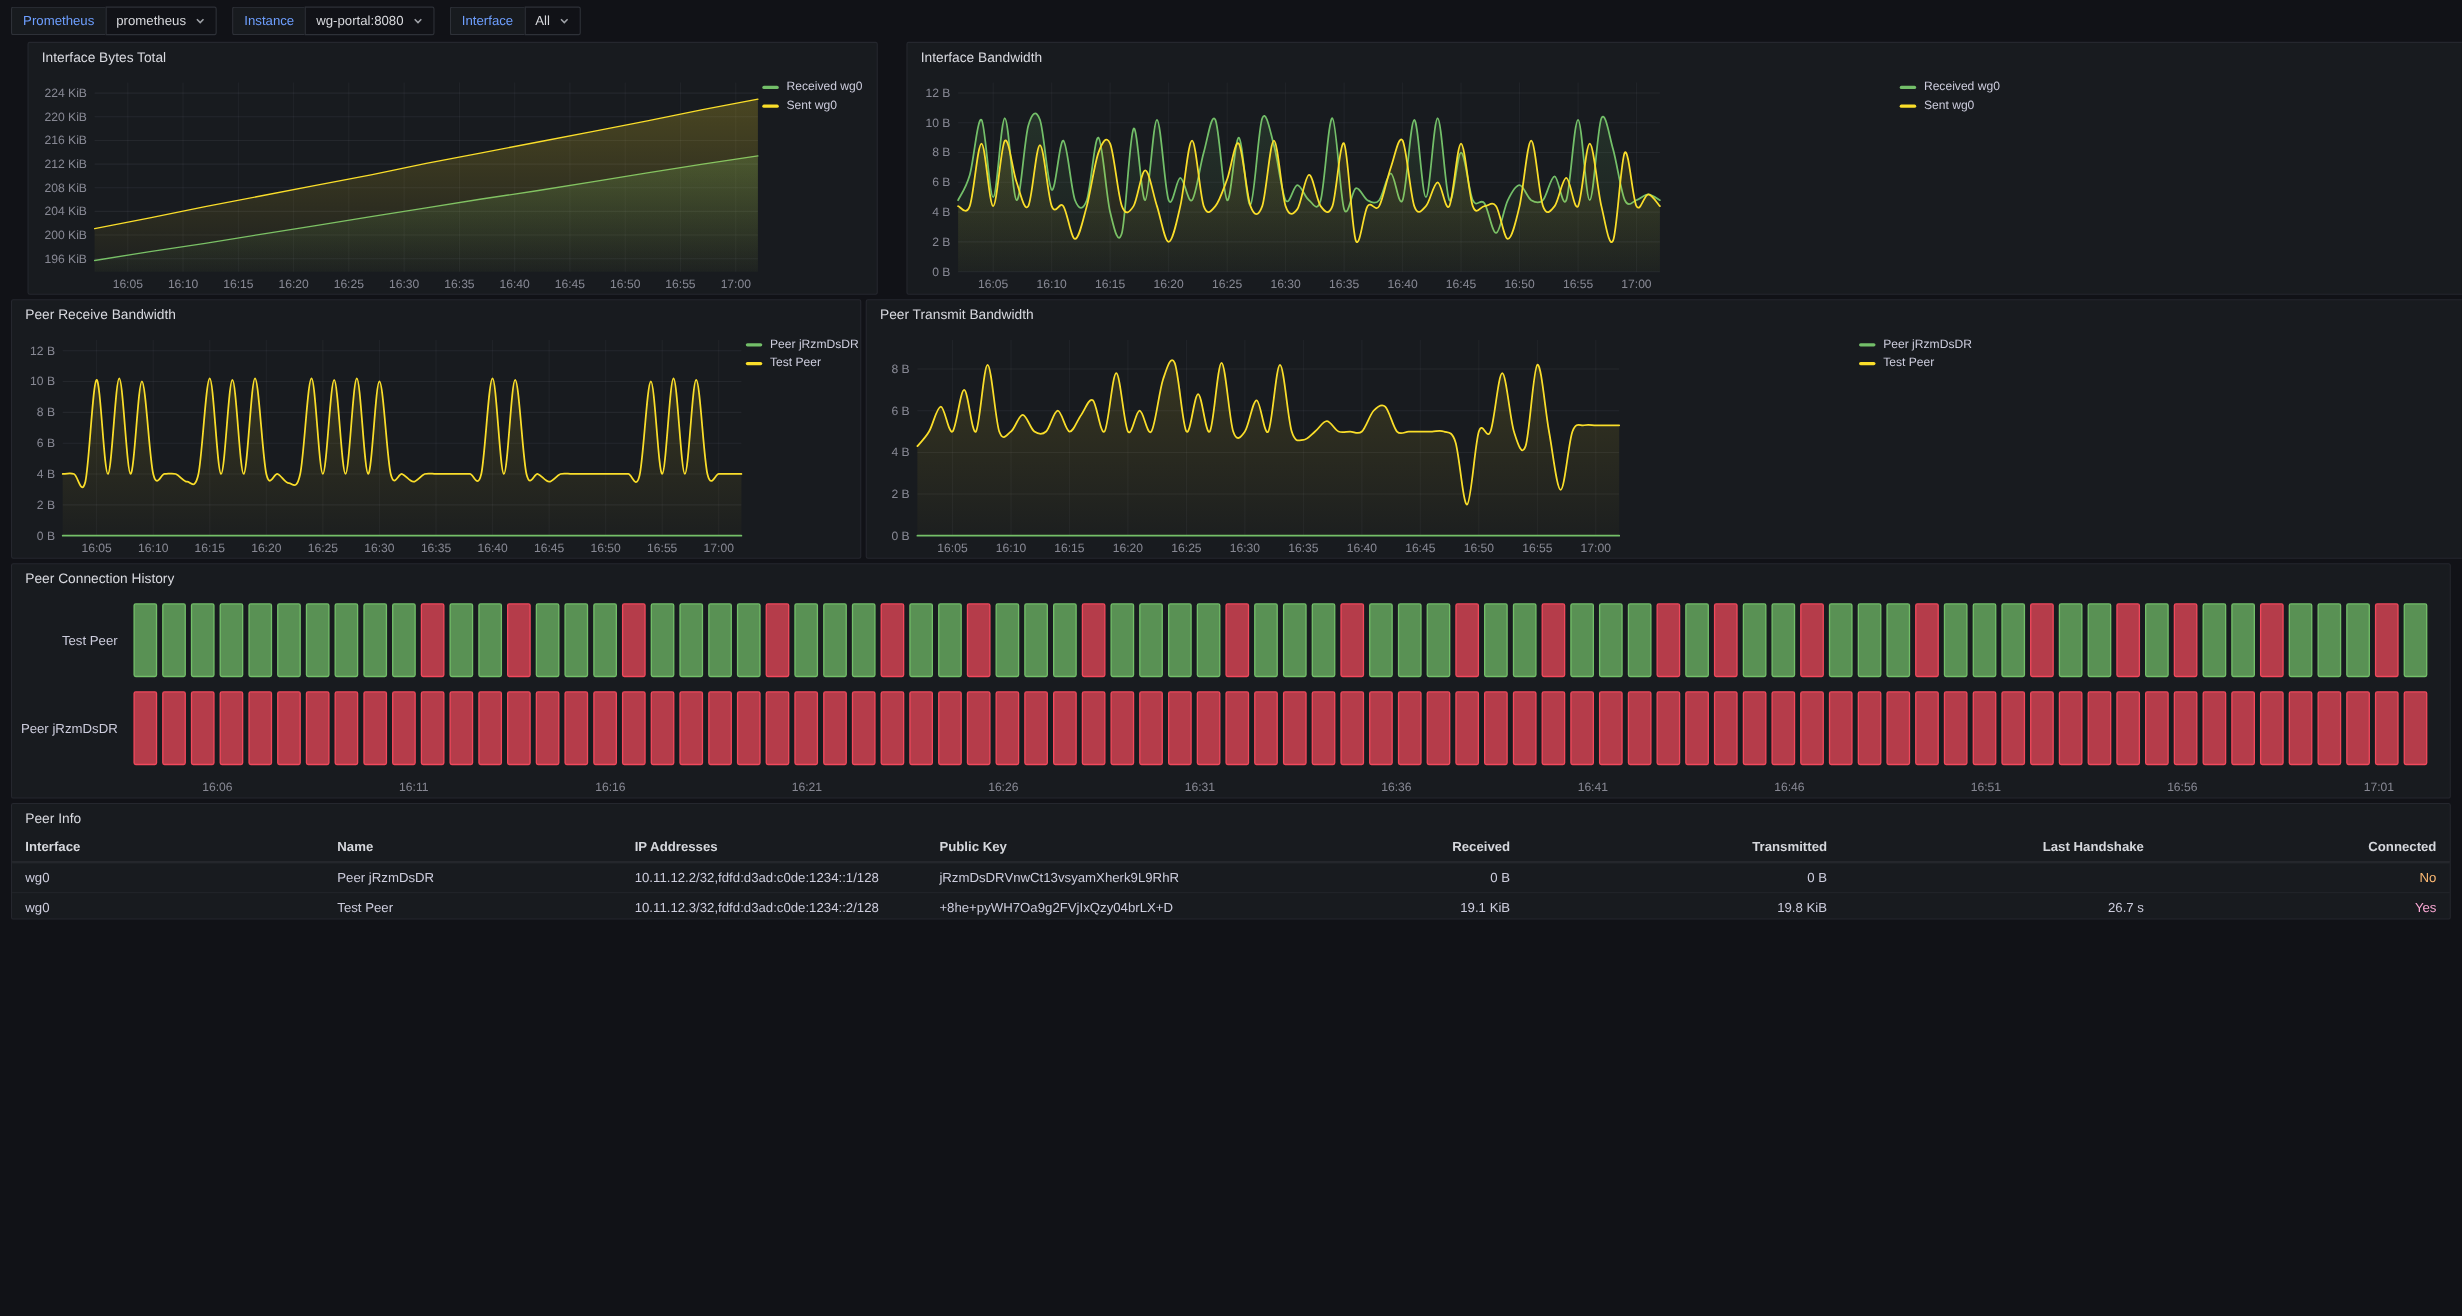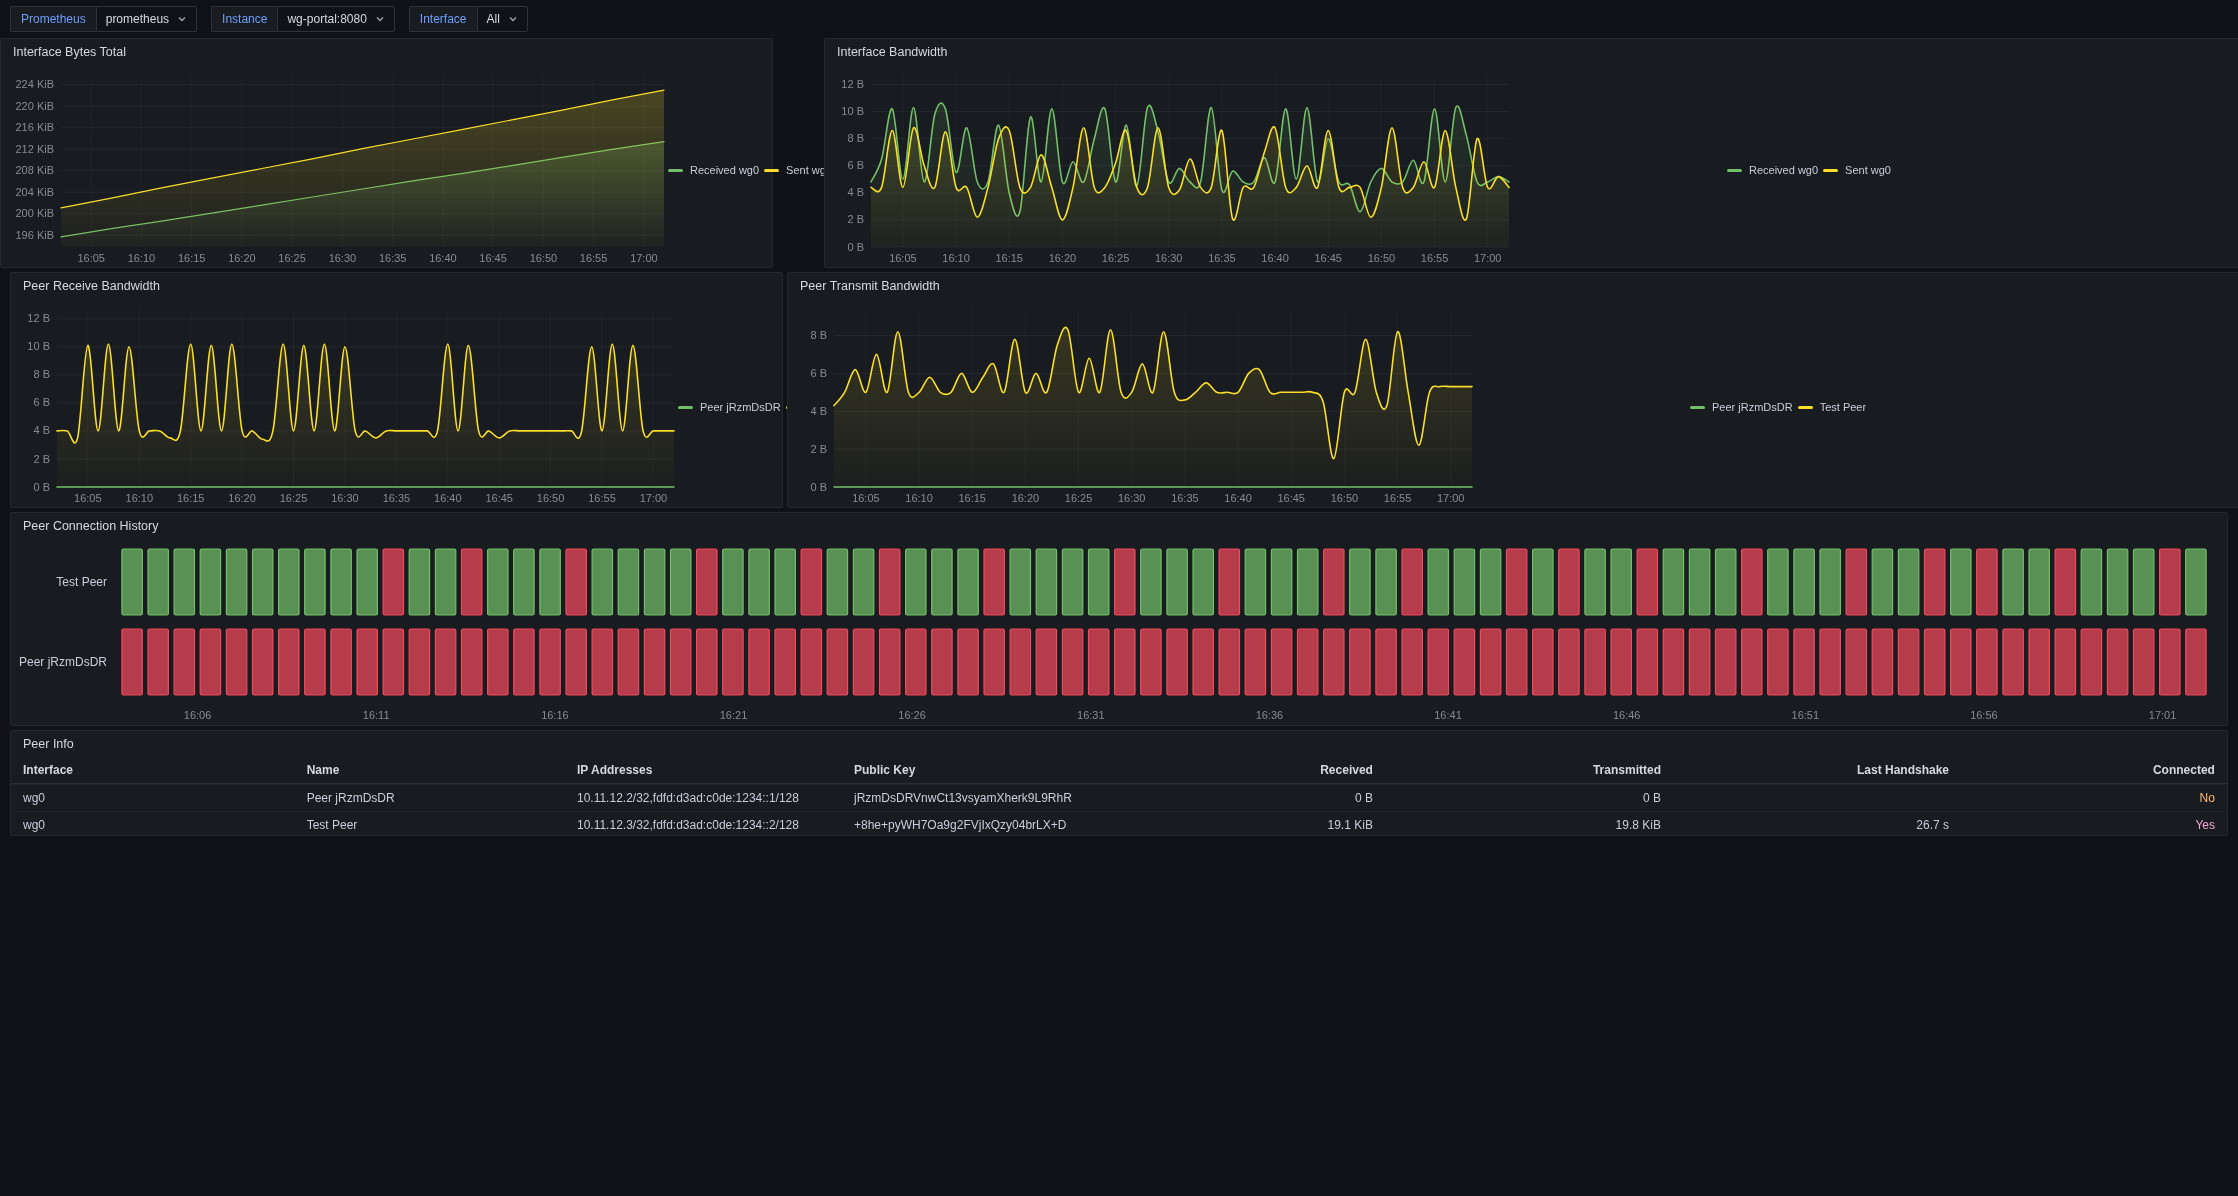--- a/index.html
+++ b/index.html
@@ -24,21 +24,21 @@
   
   .panel{position:absolute;background:#181b1f;border:1px solid #25272e;border-radius:2px}
   .panel-title{
     height:26px;display:flex;align-items:center;padding:0 12px;
     font-size:12.5px;font-weight:500;color:#d8d9df;white-space:nowrap;cursor:pointer
   }
   .panel-body{display:flex;height:calc(100% - 26px);padding:0 8px}
   .chart{height:100%;flex:1 1 auto;position:relative}
   .panel-wide .chart{flex:0 0 680px;width:680px}
   .panel-wide .legend{margin-left:214px}
-  .legend{padding-top:8px;display:flex;flex-direction:row;gap:5px;flex:0 0 auto;width:96px}
+  .legend{padding-top:8px;display:flex;flex-direction:column;gap:5px;flex:0 0 auto;width:96px}
   .legend-item{display:flex;align-items:center;gap:7px;font-size:11px;color:#ccccdc;white-space:nowrap;cursor:pointer}
   .legend-swatch{width:15px;height:3px;border-radius:2px;display:inline-block;flex:0 0 auto}
   svg{display:block}
   svg text{font-family:"Liberation Sans","DejaVu Sans",sans-serif}
   .axis{fill:rgba(204,204,220,0.62);font-size:11px}
   .rowlab{fill:#ccccdc;font-size:12px}
   
   .full-body{display:block;height:calc(100% - 26px);padding:0 8px}
   .pi-body{display:block;height:calc(100% - 26px);padding:0}
   .pi-table{width:100%}
@@ -84,21 +84,21 @@
       <div class="var-label">Interface</div>
       <div class="var-value">
         <span>All</span>
         <svg class="chev" width="10" height="10" viewBox="0 0 10 10">
             <path d="M2 3.5 L5 6.5 L8 3.5" fill="none" stroke="#9fa2a8" stroke-width="1.4"></path>
           </svg>
       </div>
     </div>
   </div>
 
-  <section class="panel" style="left:0;top:38px;width:773px;height:230px">
+  <section class="panel" style="left:25px;top:38px;width:773px;height:230px">
     <header class="panel-title">Interface Bytes Total</header>
     <div class="panel-body">
       <div class="chart">
           <svg width="659" height="202">
             <defs>
               <linearGradient id="interface-bytes-total-grad-0" x1="0" y1="0" x2="0" y2="1">
                 <stop offset="0" stop-color="#73bf69" stop-opacity="0.22"></stop>
                 <stop offset="1" stop-color="#73bf69" stop-opacity="0.02"></stop>
               </linearGradient>
               <linearGradient id="interface-bytes-total-grad-1" x1="0" y1="0" x2="0" y2="1">

